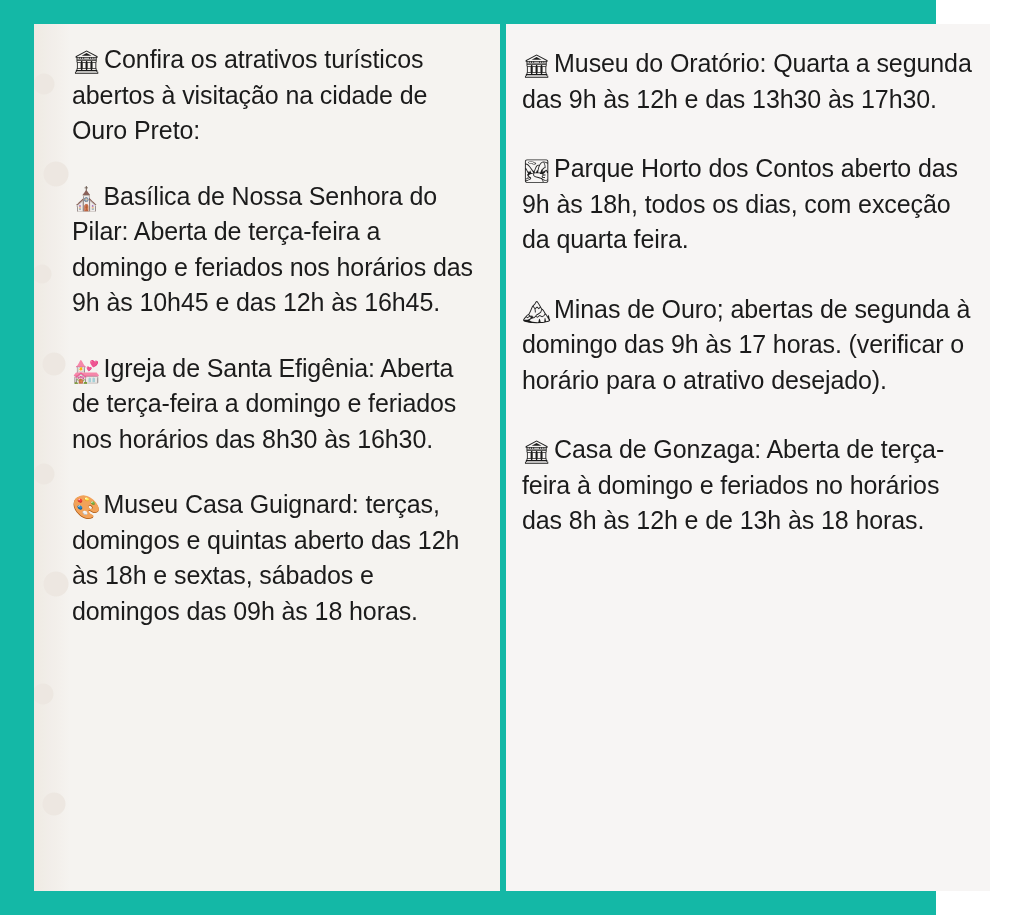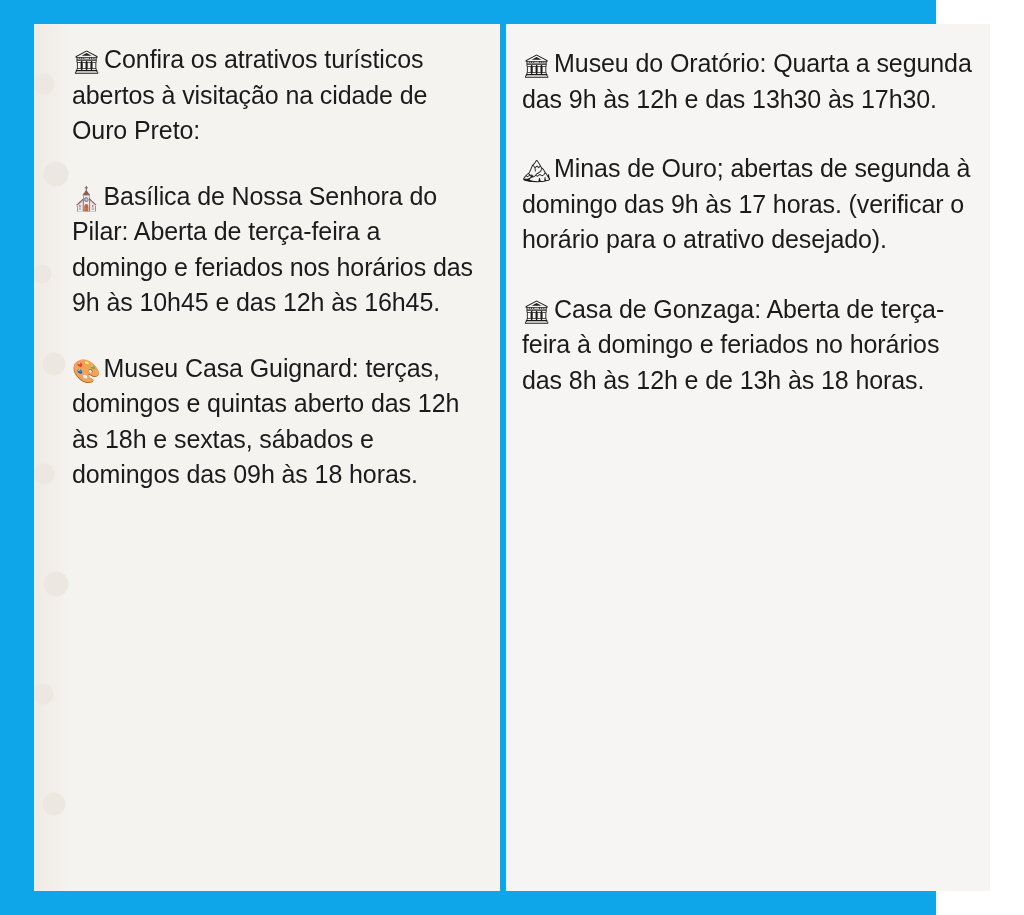--- a/index.html
+++ b/index.html
@@ -10,21 +10,21 @@
     height: 915px;
     overflow: hidden;
   }
   body {
     font-family: "Liberation Sans", sans-serif;
   }
   .page {
     position: relative;
     width: 936px;
     height: 915px;
-    background: #0ea5e9;
+    background: #14b8a6;
   }
   .column {
     position: absolute;
     top: 24px;
     background: #f6f4f2;
     box-sizing: border-box;
   }
   .col-left {
     left: 34px;
     width: 466px;
@@ -92,25 +92,27 @@
 </head>
 <body>
 
 <div class="page">
 
   <div class="column col-left">
     <div class="watermark"></div>
     <div class="col-inner">
         <p class="para"><span class="emoji">🏛</span><span>Confira os atrativos turísticos abertos à visitação na cidade de Ouro Preto:</span></p>
         <p class="para"><span class="emoji">⛪</span><span>Basílica de Nossa Senhora do Pilar: Aberta de terça-feira a domingo e feriados nos horários das 9h às </span><span class="u">10h45</span><span> e das 12h às 16h45.</span></p>
+        <p class="para"><span class="emoji">💒</span><span>Igreja de Santa Efigênia:  Aberta de terça-feira a domingo e feriados nos horários das </span><span class="u">8h30</span><span> às 16h30.</span></p>
         <p class="para"><span class="emoji">🎨</span><span>Museu Casa Guignard: terças, domingos e quintas aberto das 12h às </span><span class="u">18h</span><span> e sextas, sábados e domingos das 09h às 18 horas.</span></p>
       </div>
   </div>
 
   <div class="column col-right">
     <div class="col-inner">
         <p class="para"><span class="emoji">🏛</span><span>Museu do Oratório: Quarta a segunda das 9h às 12h e das 13h30 às </span><span class="u">17h30</span><span>.</span></p>
+        <p class="para"><span class="emoji">🏞</span><span>Parque Horto dos Contos aberto das 9h às </span><span class="u">18h</span><span>, todos os dias, com exceção da quarta feira.</span></p>
         <p class="para"><span class="emoji">🏔</span><span>Minas de Ouro; abertas de segunda à domingo das 9h às 17 horas. (verificar o horário para o atrativo desejado).</span></p>
         <p class="para"><span class="emoji">🏛</span><span>Casa de Gonzaga: Aberta de terça-feira à domingo e feriados no horários das 8h às 12h e de 13h às 18 horas.</span></p>
       </div>
   </div>
 
 </div>
 
 </body></html>

